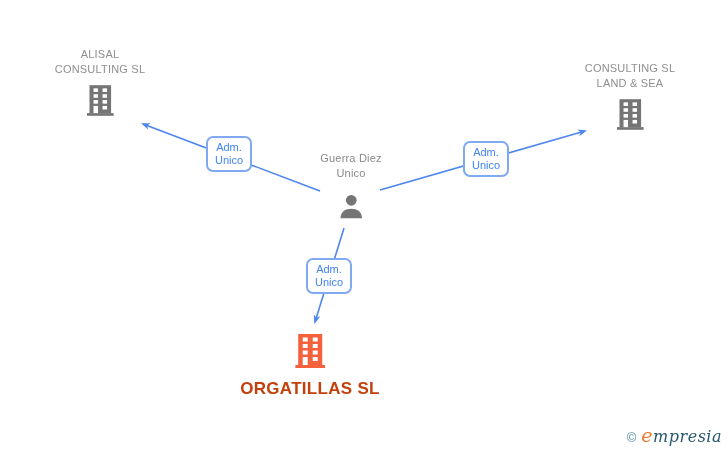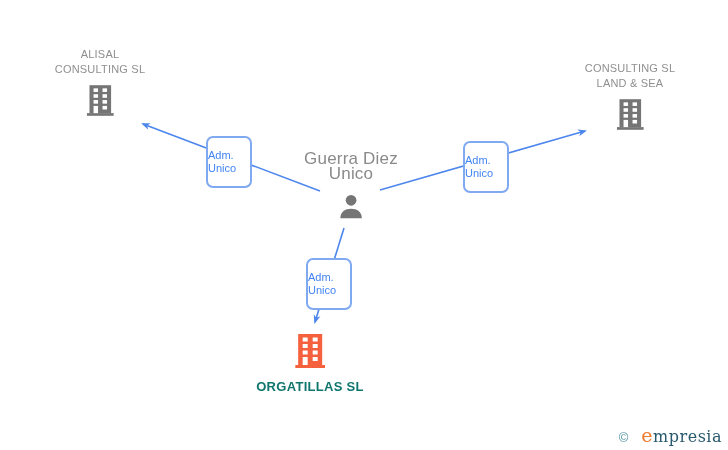--- a/index.html
+++ b/index.html
@@ -14,44 +14,44 @@
   .node{
     position:absolute;z-index:2;
     display:flex;flex-direction:column;align-items:center;
     transform:translateX(-50%);
     width:max-content;text-align:center;
   }
   .company-label{
     color:#8f8f8f;font-size:11px;line-height:15px;letter-spacing:.2px;
   }
   .person-label{
-    color:#8a8a8a;font-size:17px;line-height:15px;letter-spacing:.2px;
+    color:#8a8a8a;font-size:11px;line-height:15px;letter-spacing:.2px;
   }
   .company-label span,.person-label span{display:block;}
   .node .icon{margin-top:8px;}
   .gray-icon{color:#757575;}
   .orange-icon{color:#F5603D;}
   .orgatillas-label{
-    margin-top:7px;color:#0f766e;font-weight:bold;
-    font-size:13px;letter-spacing:.3px;
+    margin-top:7px;color:#c2410c;font-weight:bold;
+    font-size:17px;letter-spacing:.3px;
   }
   .adm-box{
     position:absolute;z-index:3;box-sizing:border-box;
-    width:46px;height:52px;
+    width:46px;height:36px;
     background:#ffffff;border:2px solid #7fa9f0;border-radius:7px;
-    display:flex;flex-direction:column;align-items:flex-start;justify-content:center;
+    display:flex;flex-direction:column;align-items:center;justify-content:center;
     color:#4285f4;font-size:11px;line-height:13px;
   }
   .watermark{
     position:absolute;right:6px;bottom:4px;z-index:2;
     display:flex;align-items:baseline;gap:5px;
     font-family:"DejaVu Serif", serif;
   }
   .watermark .copy{color:#4e8fa3;font-size:13px;font-family:"Liberation Sans",sans-serif;}
-  .watermark .brand{font-size:16px;color:#27586d;letter-spacing:.5px;margin-left:8px;}
+  .watermark .brand{font-style:italic;font-size:16px;color:#27586d;letter-spacing:.5px;}
   .watermark .brand .initial{color:#ef7b30;font-size:19px;}
 </style>
 </head>
 <body>
 
 <div class="canvas">
 
   <svg class="edges-svg" viewBox="0 0 728 450" xmlns="http://www.w3.org/2000/svg">
     <defs>
       <marker id="arrow" markerWidth="10" markerHeight="8" refX="7" refY="4" orient="auto" markerUnits="userSpaceOnUse">

